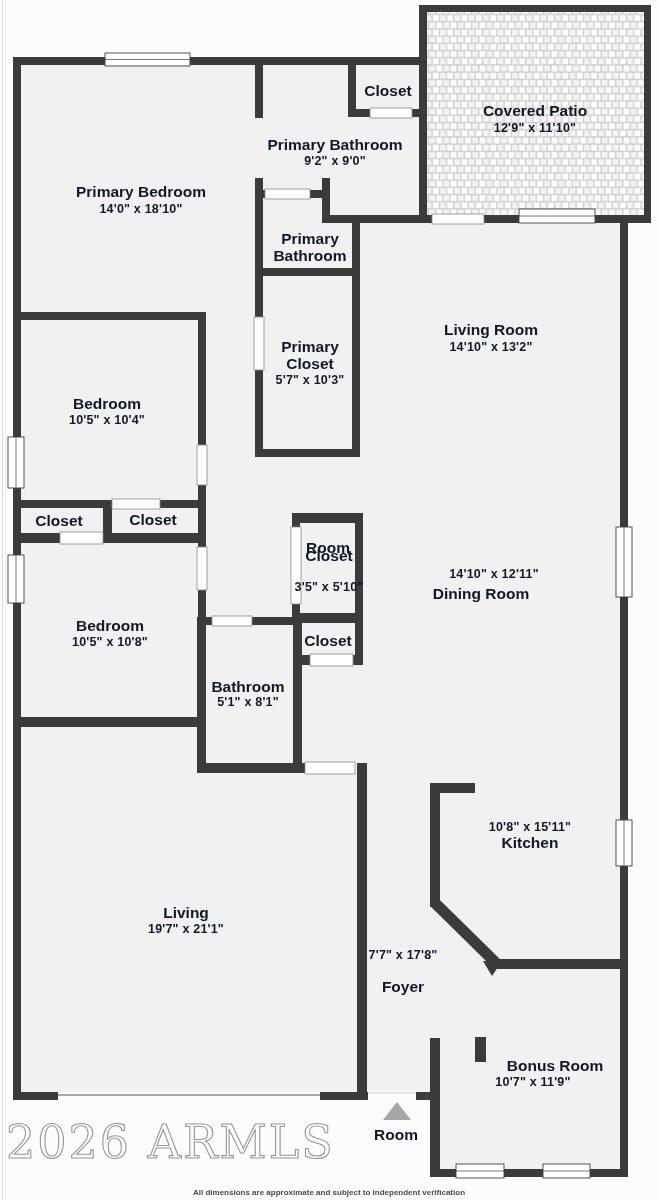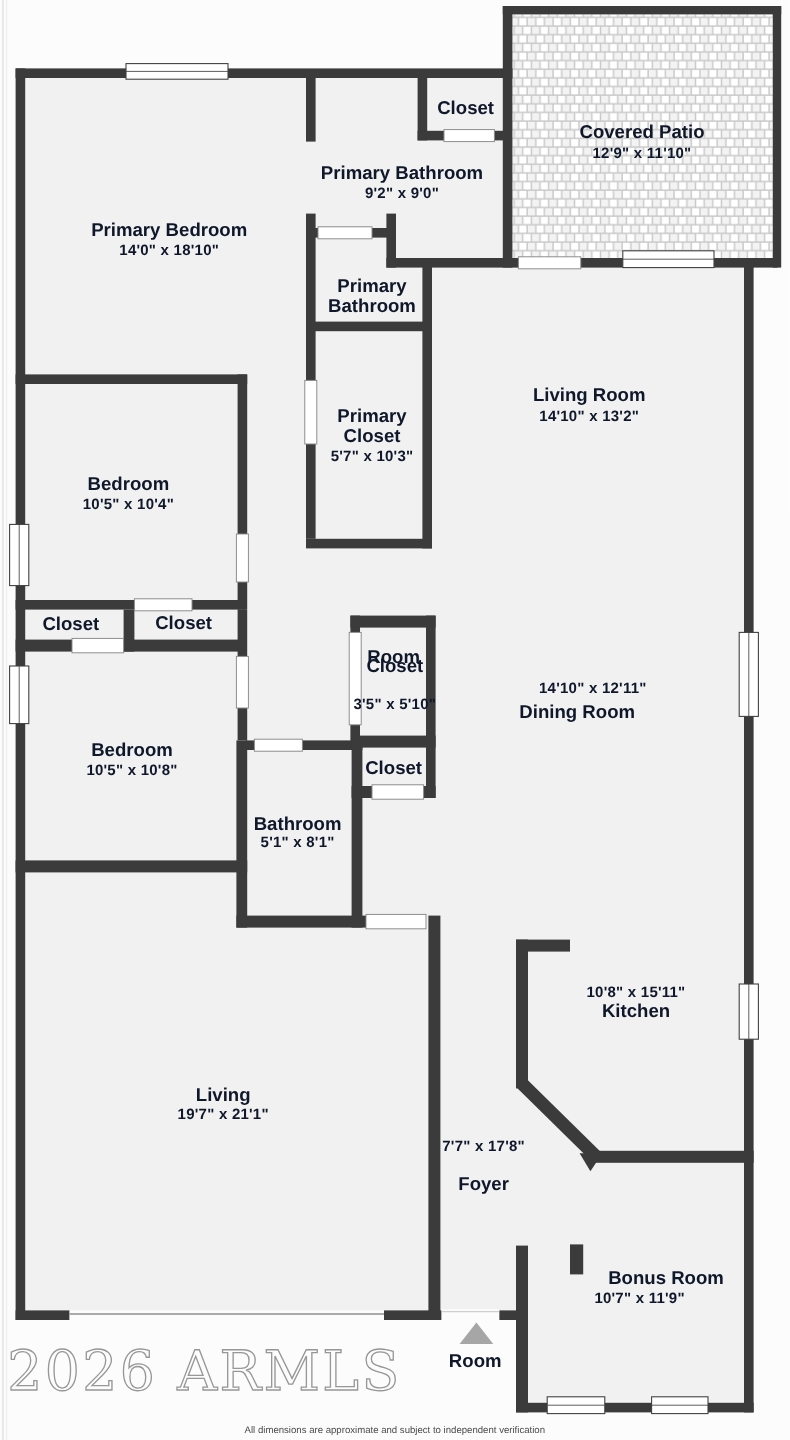--- a/index.html
+++ b/index.html
@@ -10,21 +10,21 @@
   .lbl{
     position:absolute;transform:translate(-50%,-50%);
     white-space:nowrap;color:#0f172a;font-weight:700;line-height:1;
     pointer-events:none;
   }
   .t{font-size:15.5px;}
   .d{font-size:12.5px;letter-spacing:.2px;}
   .edge{position:absolute;top:0;height:1200px;width:1px;}
   .disclaimer{
     position:absolute;left:329px;top:1192px;transform:translate(-50%,-50%);
-    font-size:8px;font-weight:400;color:#4a4a4a;white-space:nowrap;
+    font-size:8px;font-weight:700;color:#4a4a4a;white-space:nowrap;
   }
   svg{position:absolute;left:0;top:0;}
 </style>
 </head>
 <body>
 
 <div id="stage">
 
   <svg width="658" height="1200" viewBox="0 0 658 1200">
     <defs>

